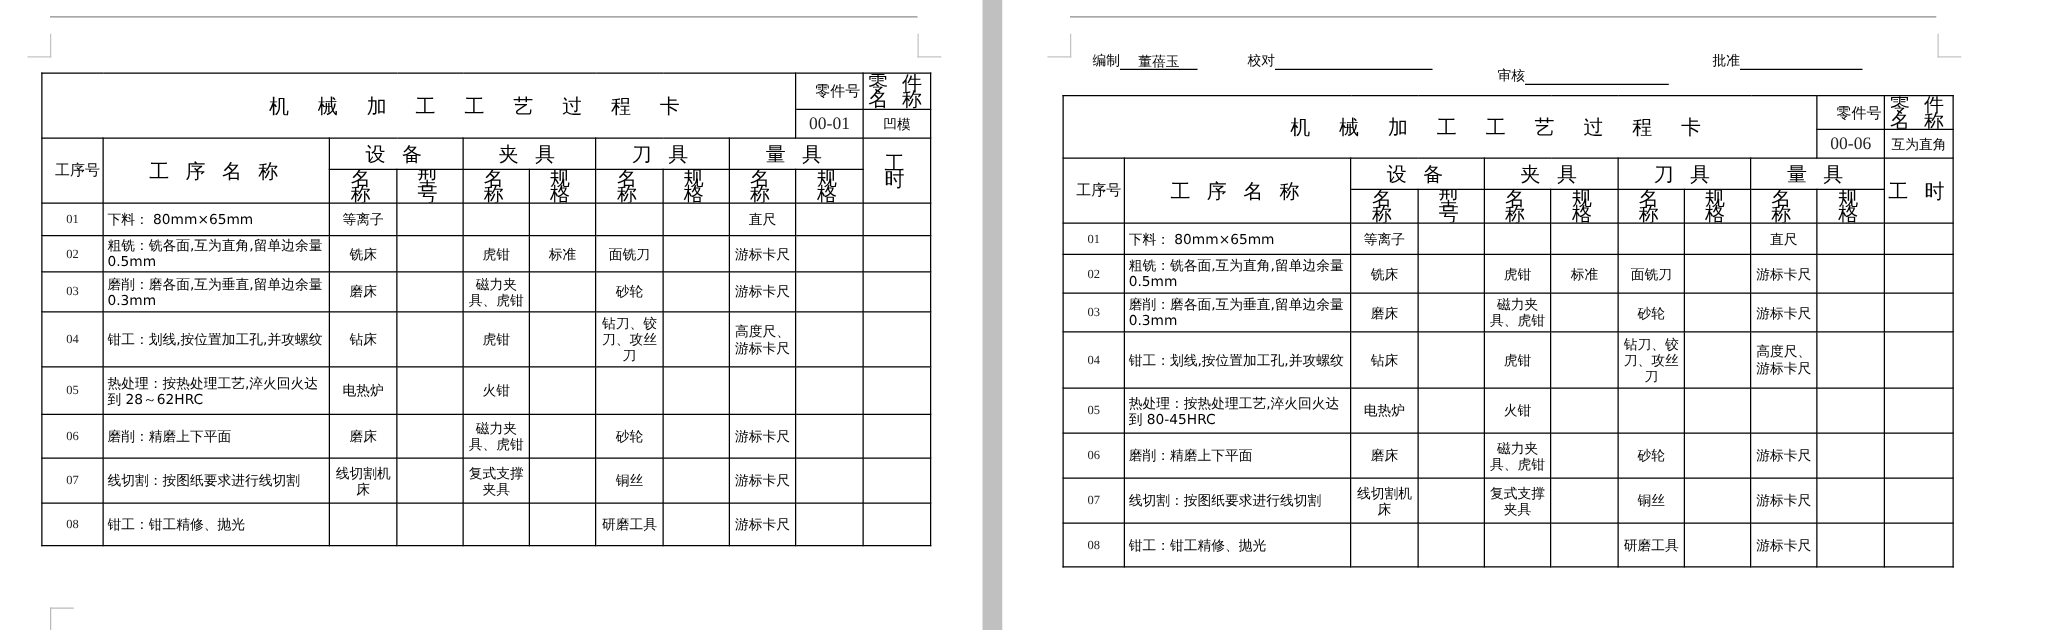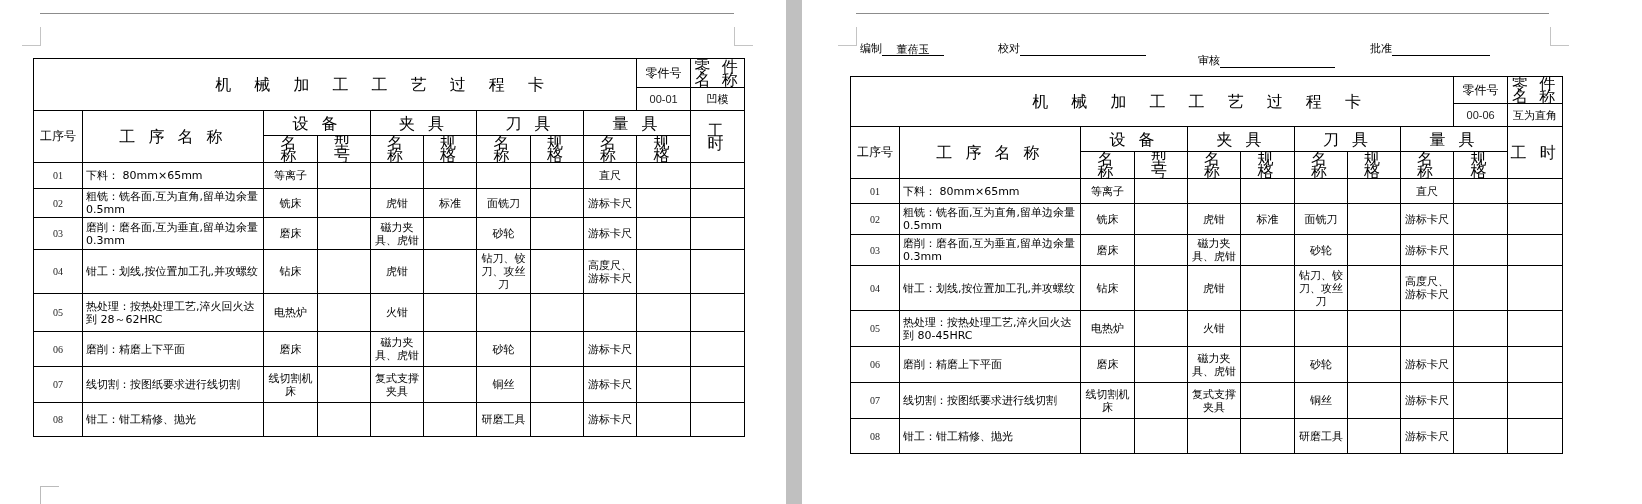--- a/index.html
+++ b/index.html
@@ -24,24 +24,24 @@
     font-size: 11px;
   }
   table.card td {
     border: 1px solid #000; padding: 0 2px; text-align: center; vertical-align: middle;
     line-height: 13px; overflow: hidden;
   }
   table.card td.title {
     font-size: 16px; letter-spacing: 9px; padding-left: 100px;
   }
   table.card td.hdr { font-size: 16px; letter-spacing: 4px; }
-  table.card td.hdr-sm { font-size: 12px; letter-spacing: 0; }
+  table.card td.hdr-sm { font-size: 12px; letter-spacing: 0; text-align: right; }
   table.card td.num { font-family: "Liberation Serif", serif; font-size: 10px; color: #222; }
   table.card td.desc { text-align: left; padding-left: 3px; }
-  table.card td.pid { font-family: Liberation Sans, sans-serif; font-size: 11px; color: #222; }
+  table.card td.pid { font-family: Liberation Serif, serif; font-size: 14px; color: #222; }
 
   .signrow { position: absolute; top: 41px; font-size: 11px; height: 16px; }
   .signrow .item { position: absolute; top: 0; white-space: nowrap; }
   .signrow .line { display: inline-block; border-bottom: 1px solid #000; height: 13px; vertical-align: bottom; }
 </style>
 </head>
 <body>
 
 <div class="page page-left">
   <div class="header-rule" style="left:40px; top:13px; width:694px;"></div>
@@ -203,21 +203,21 @@
 </div>
 
 <div class="gutter"></div>
 
 <div class="page page-right">
   <div class="header-rule" style="left:54px; top:13px; width:693px;"></div>
   <div class="corner tl" style="left:36px; top:27px;"></div>
   <div class="corner tr" style="left:748px; top:27px;"></div>
 
   <div class="signrow" style="left:58px;">
-    <span class="item" style="left:0px;">
+    <span class="item" style="left:14px;">
       <span>编制</span><span class="line" style="width:62px; text-align:center;">董蓓玉</span>
     </span>
     <span class="item" style="left:138px;">
       <span>校对</span><span class="line" style="width:126px;"></span>
     </span>
     <span class="item" style="left:338px;margin-top:12px;">
       <span>审核</span><span class="line" style="width:115px;"></span>
     </span>
     <span class="item" style="left:510px;">
       <span>批准</span><span class="line" style="width:98px;"></span>

